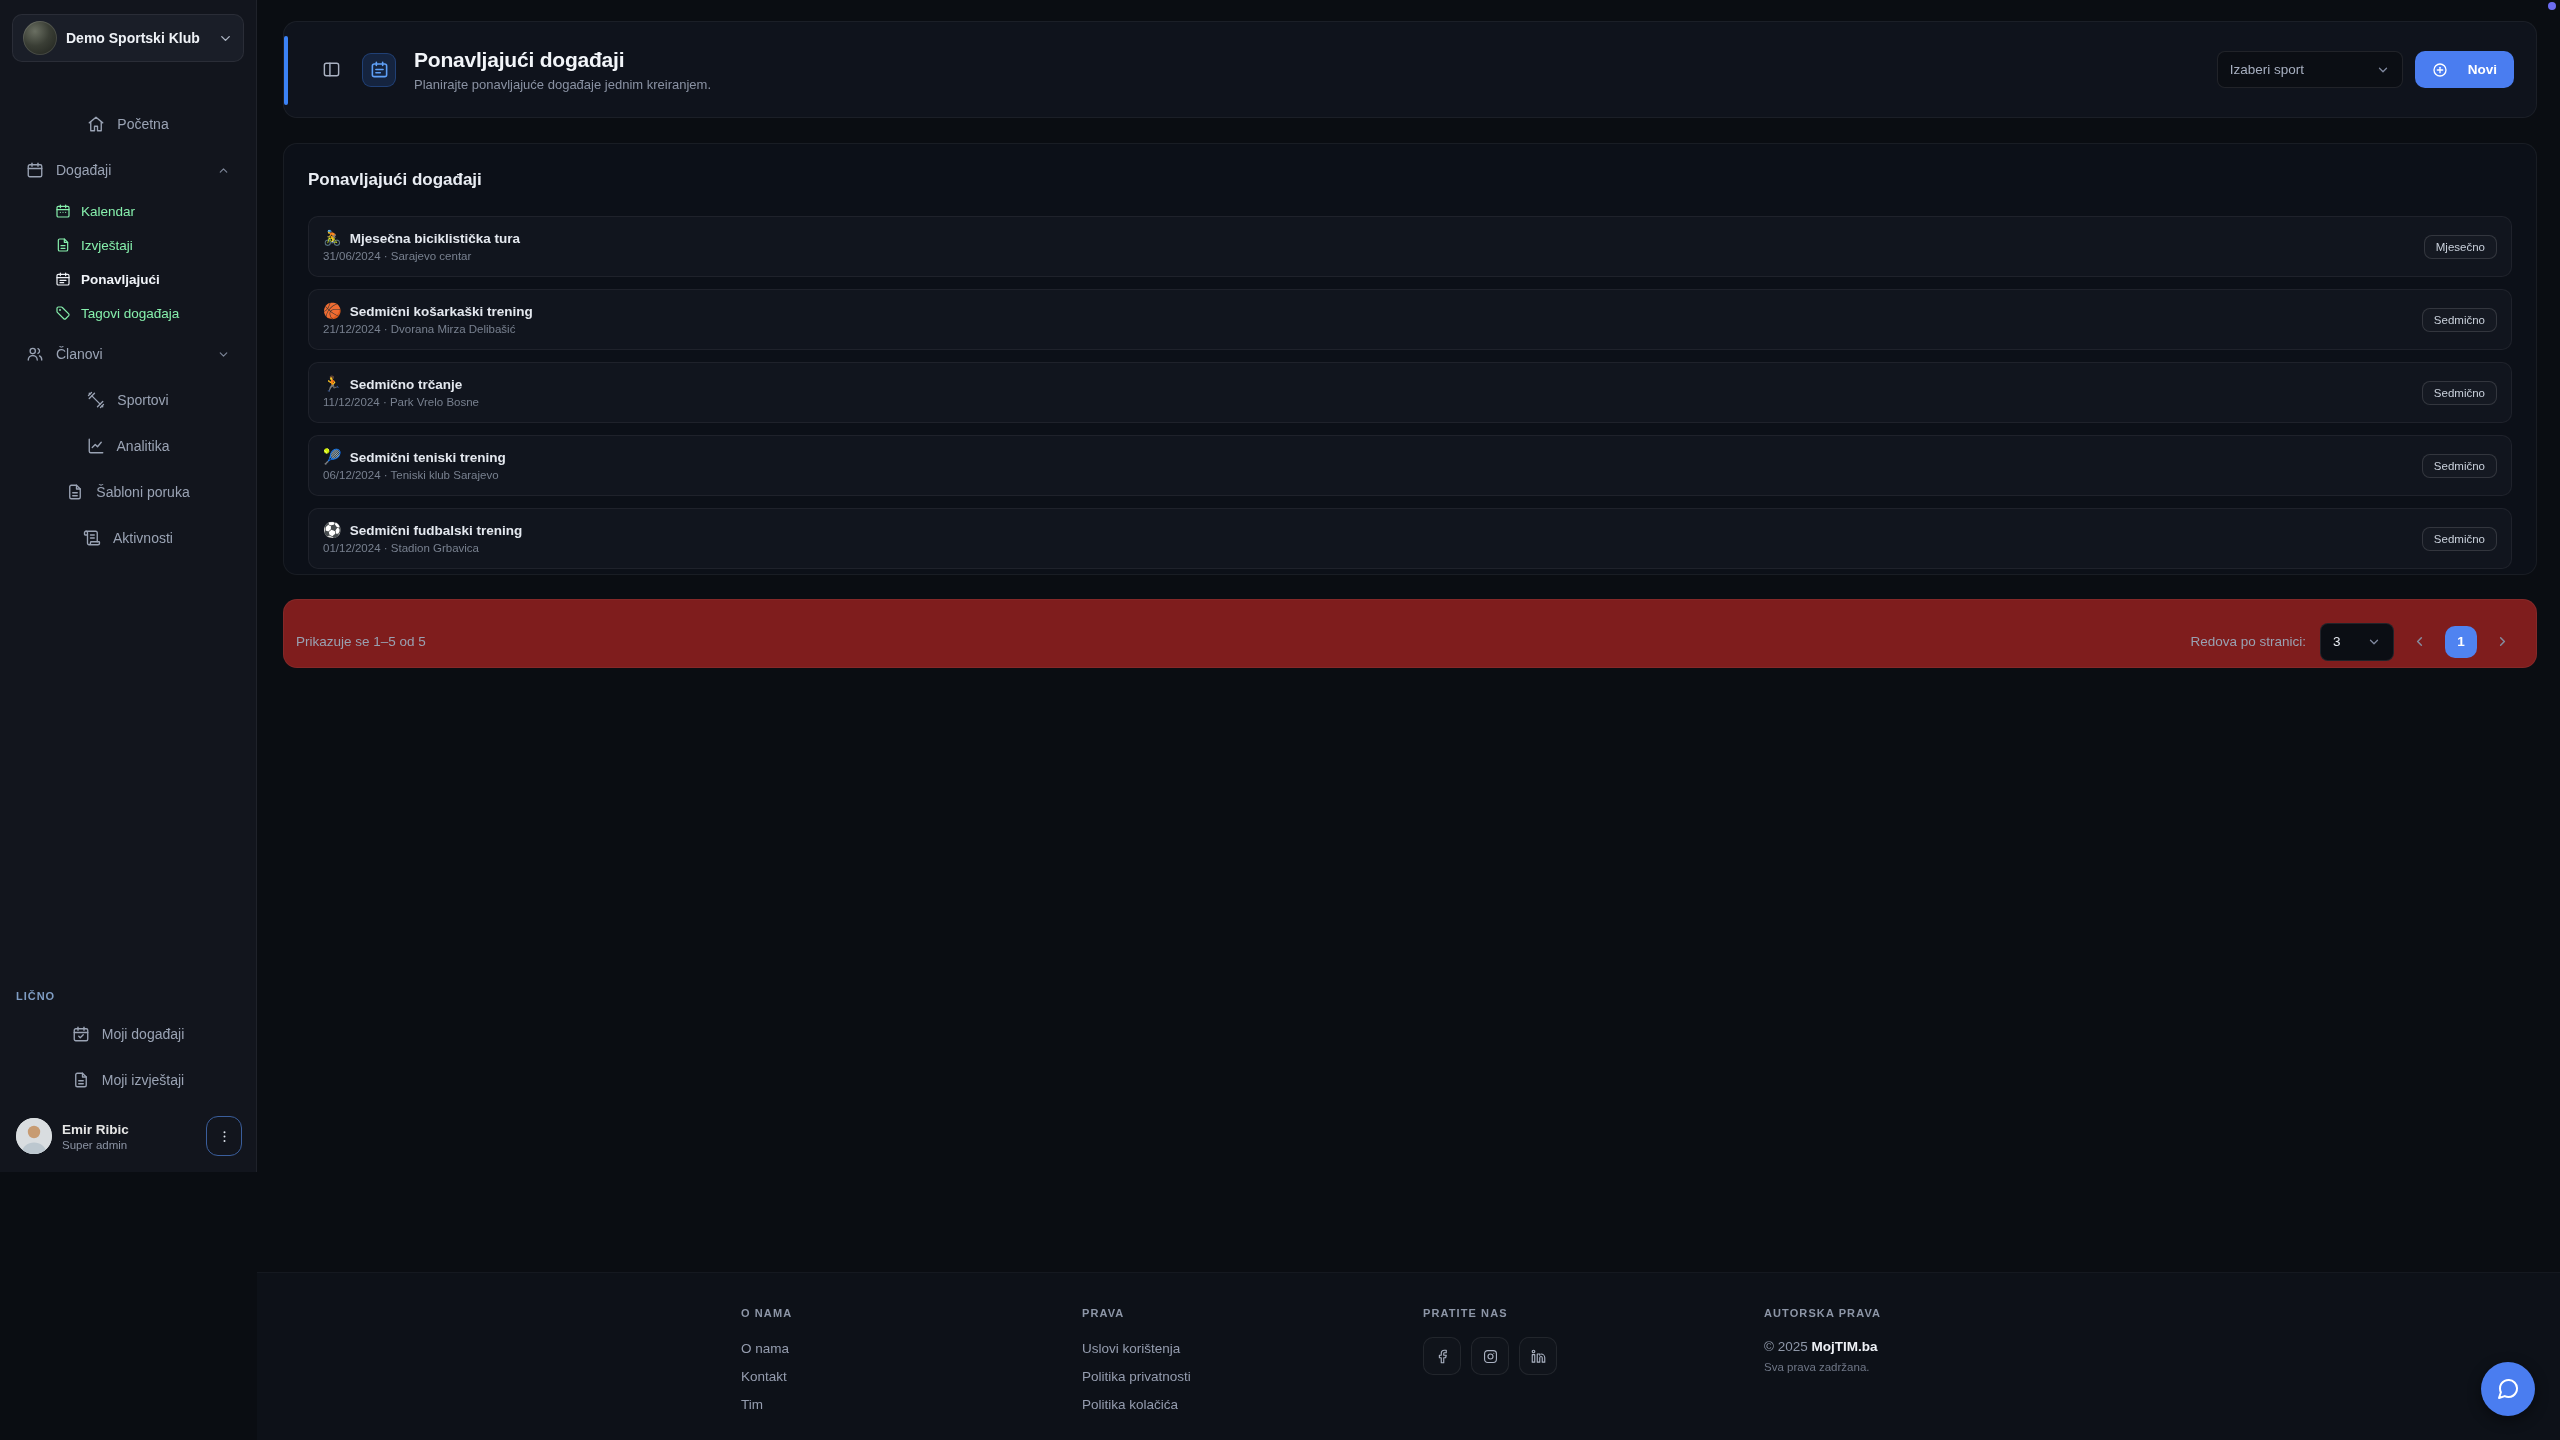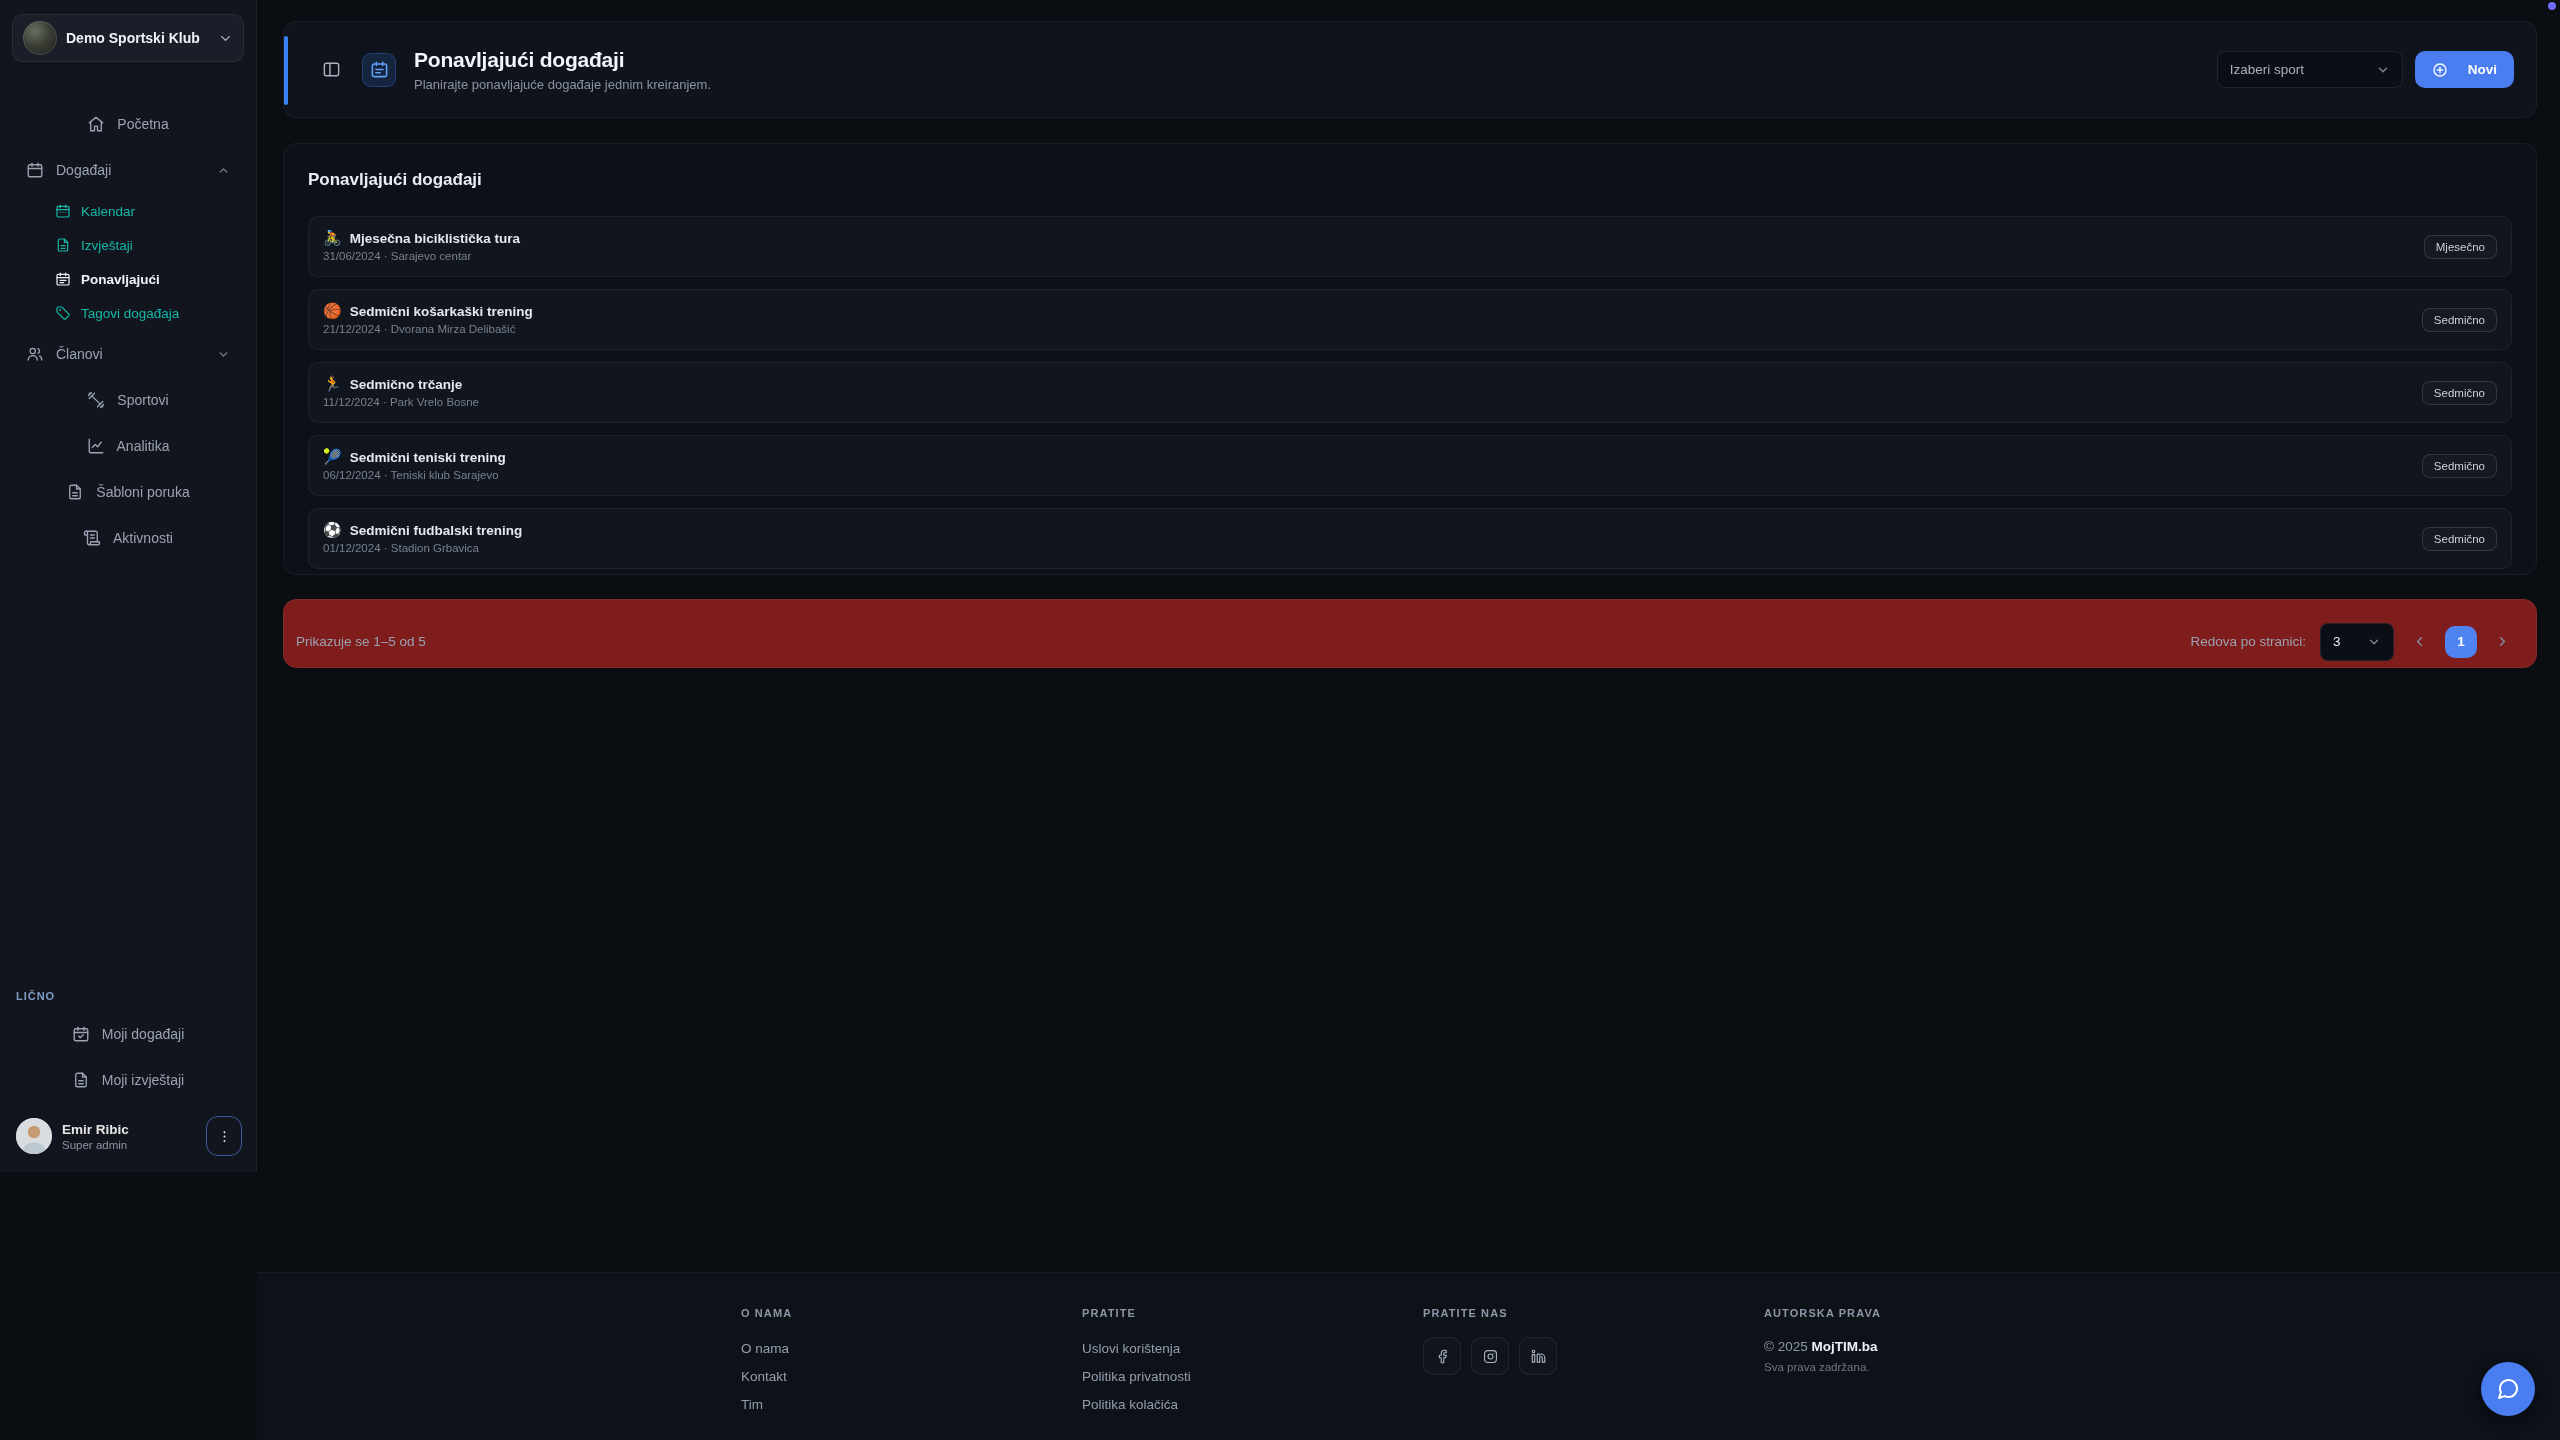--- a/index.html
+++ b/index.html
@@ -32,21 +32,21 @@
 
   .nav { padding:42px 12px 0 12px; flex:none; }
   .nav-item {
     display:flex; align-items:center; gap:12px; height:40px; margin-bottom:6px;
     padding:0 14px; border-radius:8px; color:#9aa3b4; font-size:14px;justify-content:center;
   }
   .nav-item .chev { margin-left:auto; color:#7b8496; }
   .subnav { margin:2px 0 6px 0; }
   .sub-item {
     display:flex; align-items:center; gap:10px; height:30px; margin-bottom:4px;
-    padding:0 0 0 43px; border-radius:8px; color:#14b8a6; font-size:13.5px;
+    padding:0 0 0 43px; border-radius:8px; color:#86efac; font-size:13.5px;
   }
   .sub-item.active { color:#f0f3f8; font-weight:600; }
   .spacer { flex:1; }
   .personal-label {
     padding:0 16px; margin-bottom:12px; font-size:11px; font-weight:700;
     letter-spacing:0.09em; color:#7f9dc4;
   }
   .user-row { display:flex; align-items:center; gap:10px; padding:10px 14px 16px 16px; }
   .avatar {
     width:36px; height:36px; border-radius:50%; flex:none; overflow:hidden;
@@ -513,21 +513,21 @@
         <div>
           <div class="f-title">O NAMA</div>
           <div class="f-links">
             <a class="f-link">O nama</a>
             <a class="f-link">Kontakt</a>
             <a class="f-link">Tim</a>
           </div>
         </div>
 
         <div>
-          <div class="f-title">PRATITE</div>
+          <div class="f-title">PRAVA</div>
           <div class="f-links">
             <a class="f-link">Uslovi korištenja</a>
             <a class="f-link">Politika privatnosti</a>
             <a class="f-link">Politika kolačića</a>
           </div>
         </div>
 
         <div>
           <div class="f-title">PRATITE NAS</div>
           <div class="social-row">

